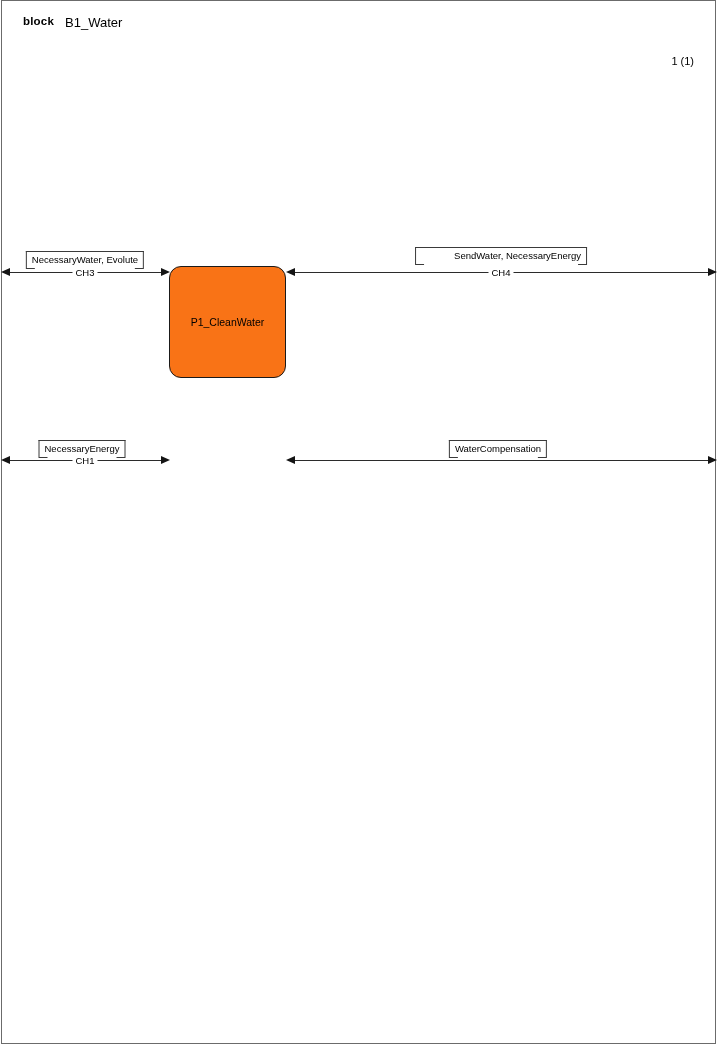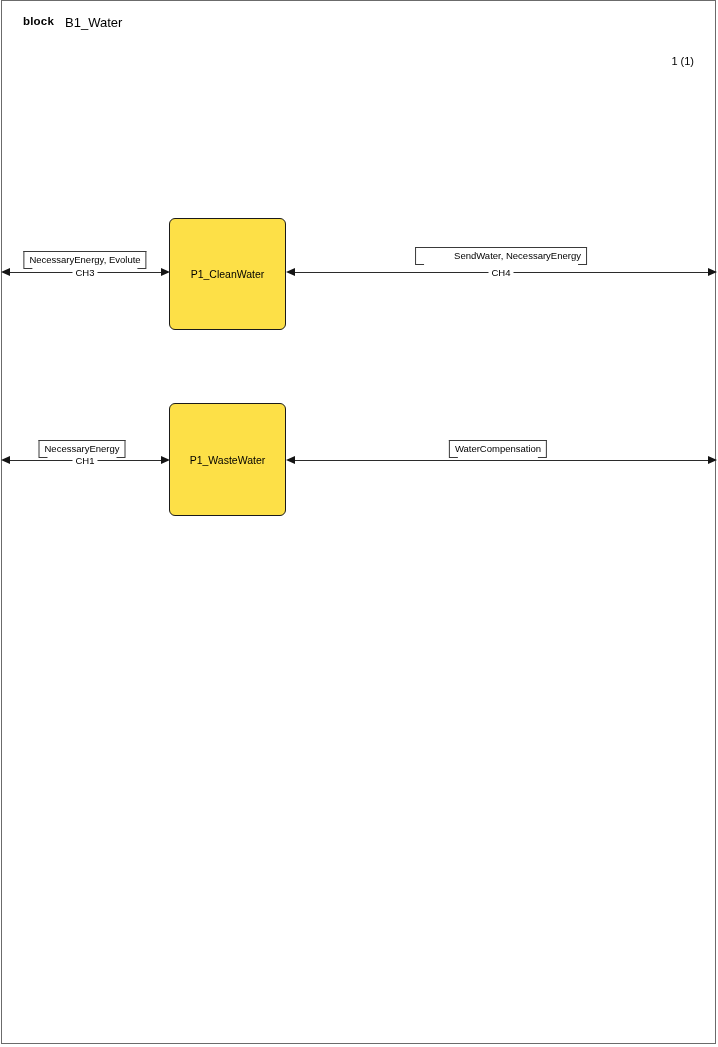--- a/index.html
+++ b/index.html
@@ -66,23 +66,24 @@
     font-size: 11px;
     color: #000000;
     white-space: nowrap;
     margin-top: 40px;
   }
 
   
   .proc-block {
     position: absolute;
     border: 1.3px solid #1a1a1a;
-    background: #fde047;
-    border-radius: 6px;
-    box-sizing: border-box;
+    background: #f97316;
+    border-radius: 12px;
+    box-sizing: border-box;
+    margin-top: 48px;
   }
   .proc-label {
     position: absolute;
     left: 0;
     right: 0;
     top: 50%;
     transform: translateY(-50%);
     text-align: center;
     font-size: 10.5px;
     color: #000000;
@@ -163,21 +164,21 @@
   <div id="header">
     <span class="hdr-kw">block</span>
     <span class="hdr-title">B1_Water</span>
     <span class="hdr-page">1 (1)</span>
   </div>
 
   <div class="conn-line" style="left:5px; top:272px; width:160px;"></div>
   <div class="arrow arrow-left" style="left:1px; top:268px;"></div>
   <div class="arrow arrow-right" style="left:161px; top:268px;"></div>
   <div class="chan-name" style="left:85px; top:272px;">CH3</div>
-  <div class="flow-label" style="left:85px; top:251px;">NecessaryEnergy, Evolute</div>
+  <div class="flow-label" style="left:85px; top:251px;">NecessaryWater, Evolute</div>
 
   <div class="conn-line" style="left:290px; top:272px; width:423px;"></div>
   <div class="arrow arrow-left" style="left:286px; top:268px;"></div>
   <div class="arrow arrow-right" style="left:708px; top:268px;"></div>
   <div class="chan-name" style="left:501px; top:272px;">CH4</div>
   <div class="flow-label" style="left:501px; top:247px;padding-left:38px;">SendWater, NecessaryEnergy</div>
 
   <div class="proc-block" style="left:169px; top:218px; width:117px; height:112px;">
     <span class="proc-label">P1_CleanWater</span>
   </div>
@@ -187,17 +188,14 @@
   <div class="arrow arrow-right" style="left:161px; top:456px;"></div>
   <div class="chan-name" style="left:85px; top:460px;">CH1</div>
   <div class="flow-label" style="left:82px; top:440px;">NecessaryEnergy</div>
 
   <div class="conn-line" style="left:290px; top:460px; width:423px;"></div>
   <div class="arrow arrow-left" style="left:286px; top:456px;"></div>
   <div class="arrow arrow-right" style="left:708px; top:456px;"></div>
   <div class="chan-name" style="left:501px; top:444px;">CH2</div>
   <div class="flow-label" style="left:498px; top:440px;">WaterCompensation</div>
 
-  <div class="proc-block" style="left:169px; top:403px; width:117px; height:113px;">
-    <span class="proc-label">P1_WasteWater</span>
-  </div>
 
 </div>
 
 </body></html>

